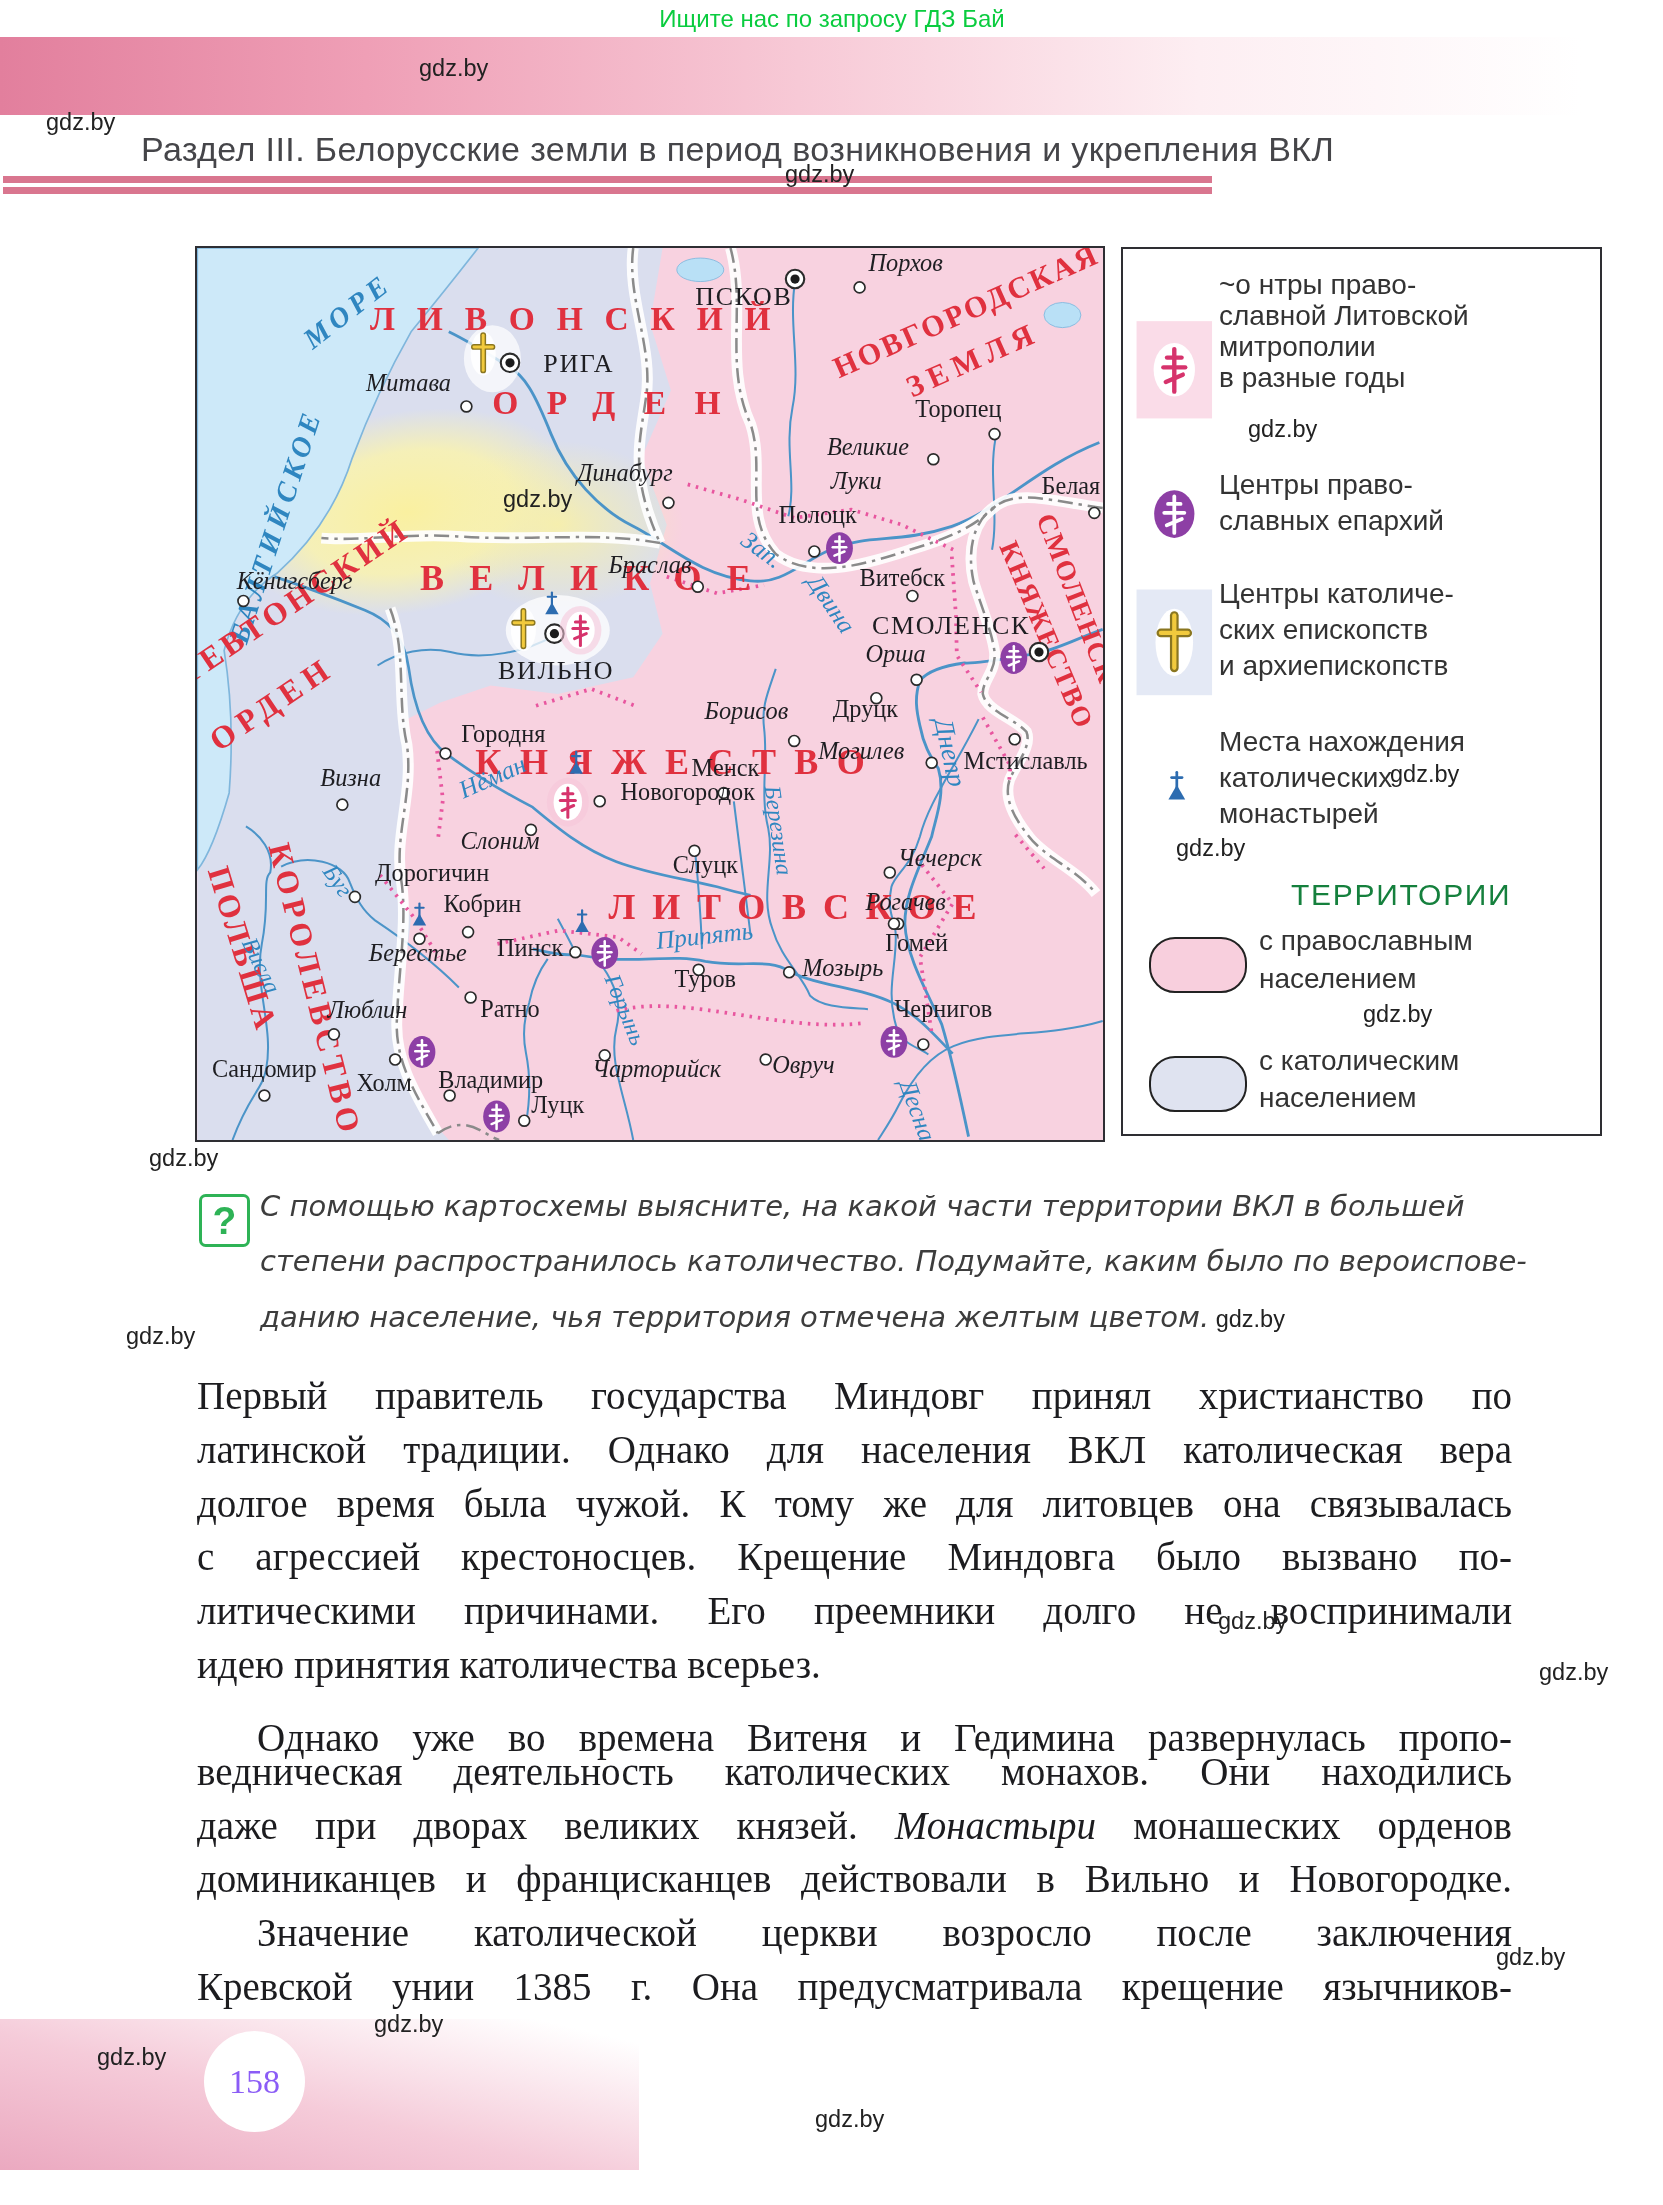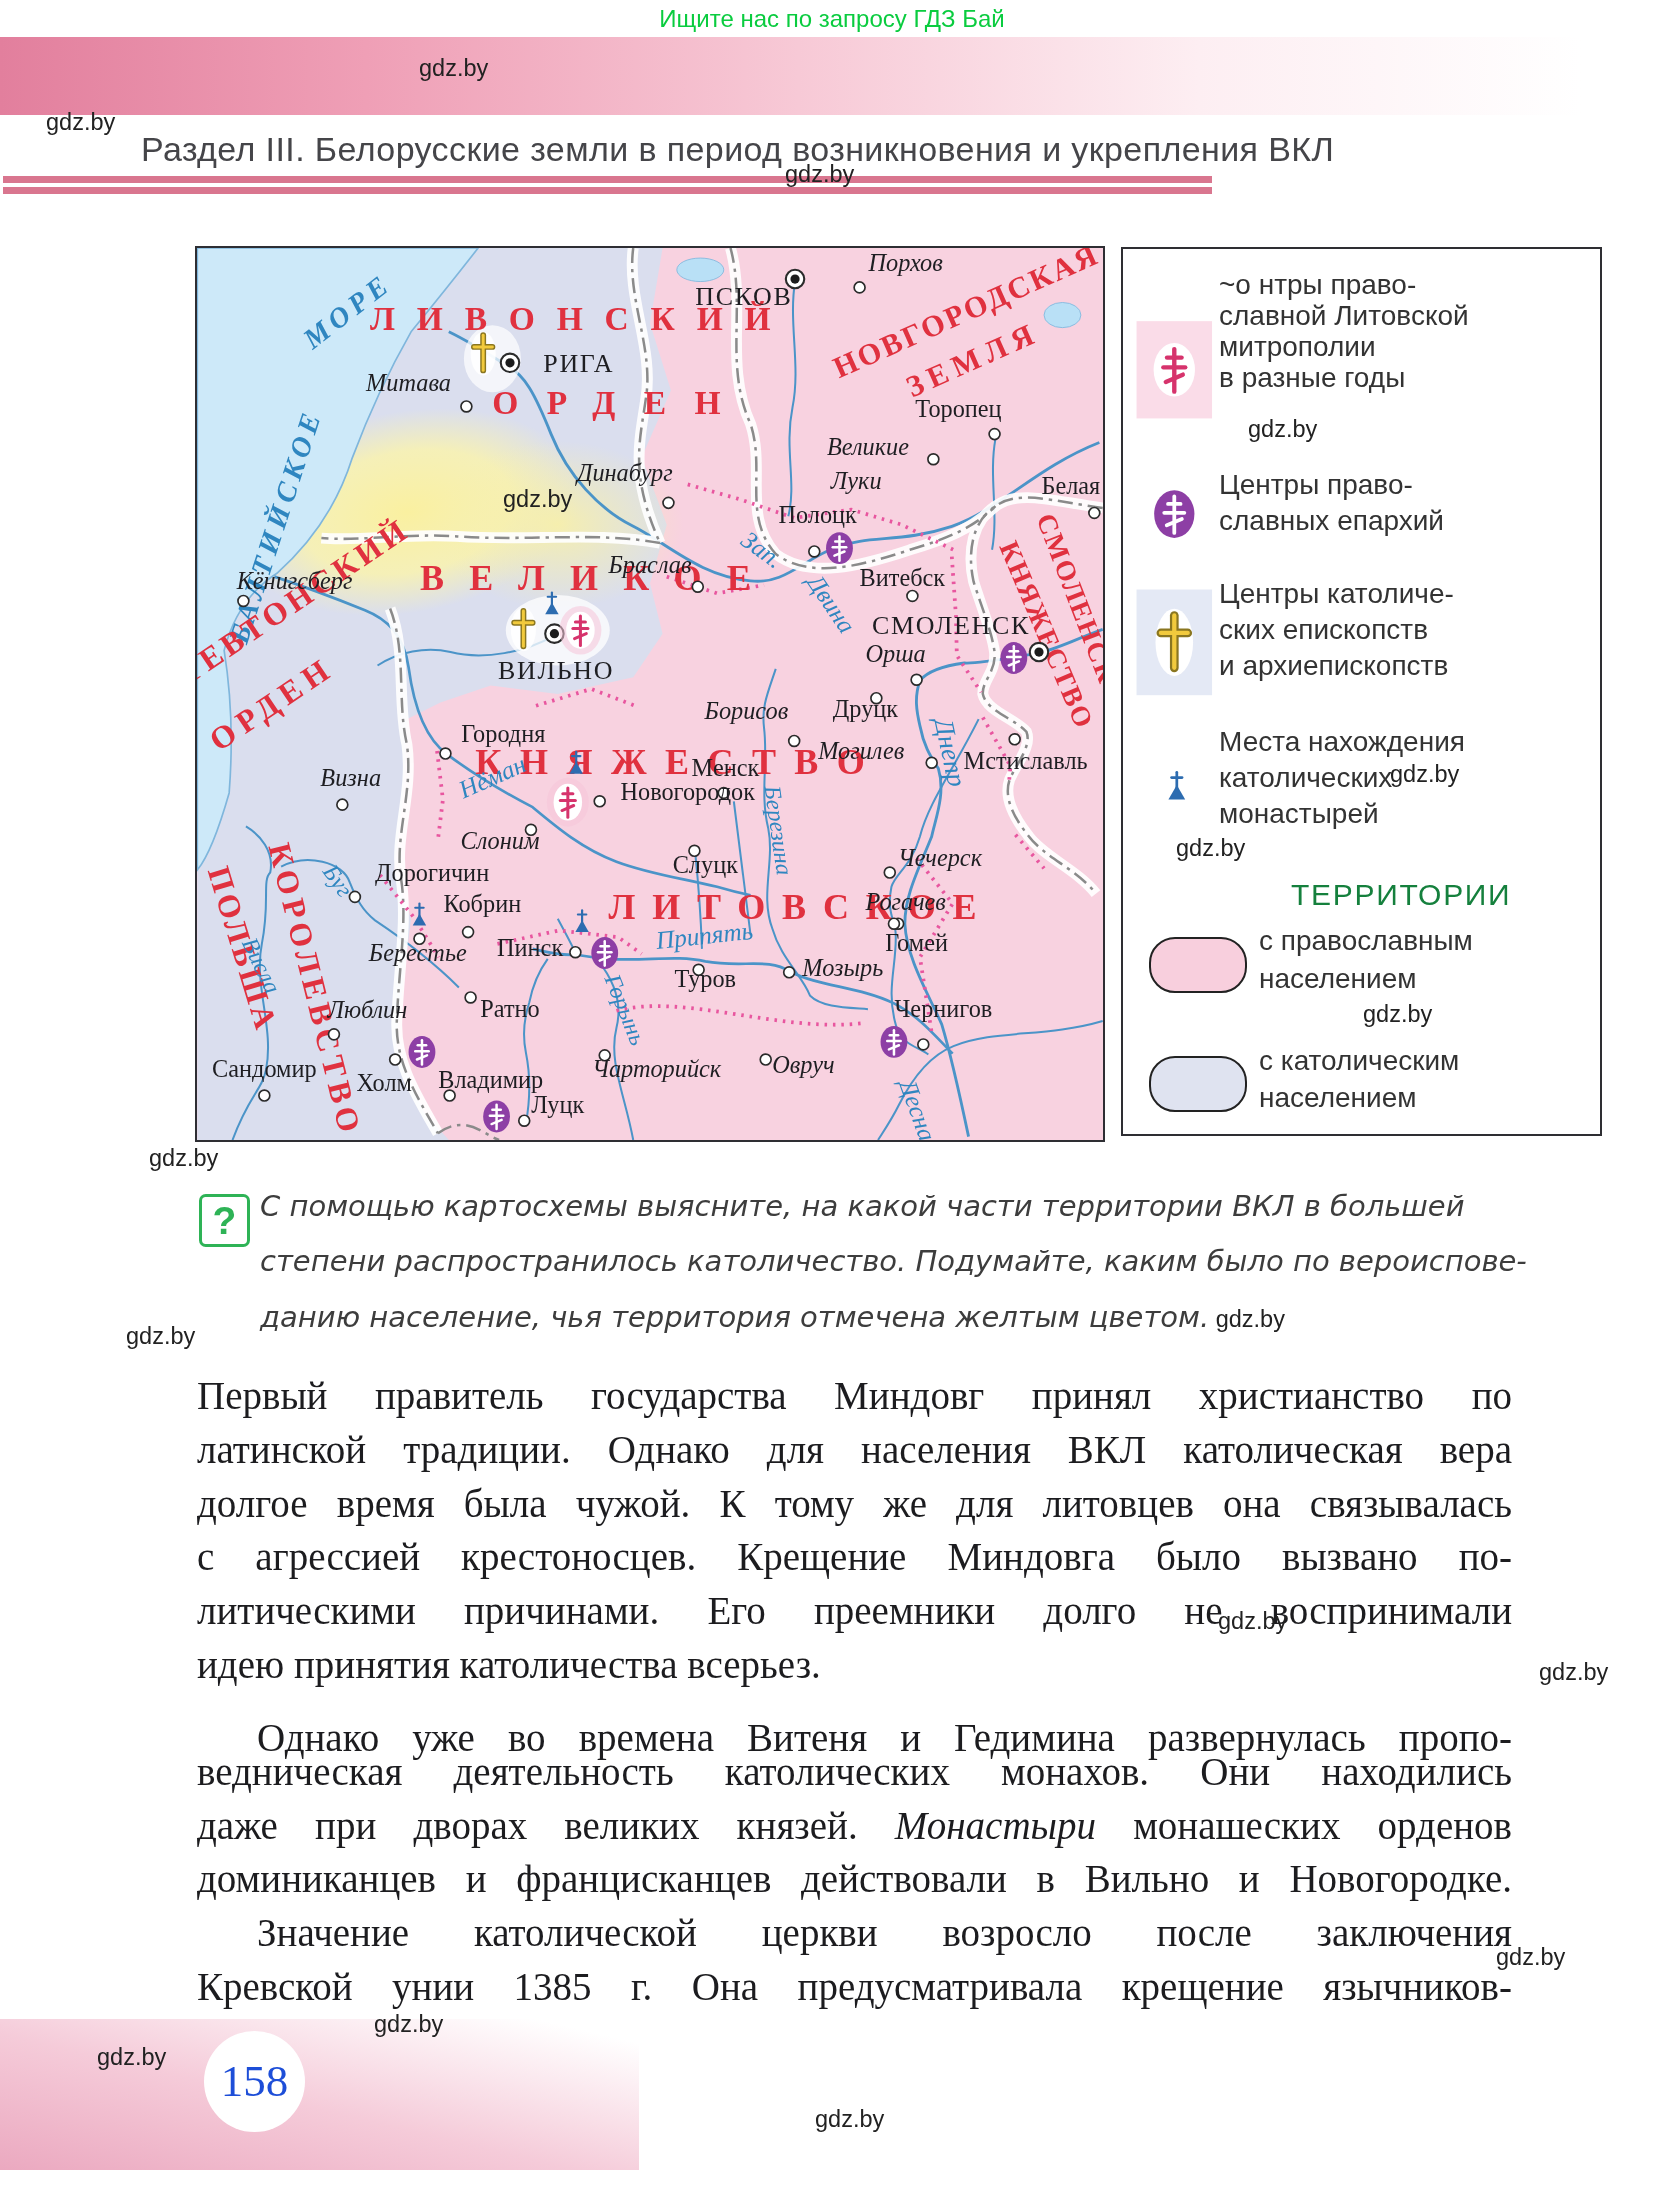--- a/index.html
+++ b/index.html
@@ -40,21 +40,21 @@
   
   .bline{position:absolute;left:197px;width:1315px;font-family:"Liberation Serif","DejaVu Serif",serif;
          font-size:39px;color:#1c1c1f;text-align:justify;text-align-last:justify;}
   .bline.noj{text-align:center;text-align-last:left;}
   .bline i{font-style:italic;}
 
   
   #footblock{top:2019px;left:0;width:639px;height:151px;
              background:linear-gradient(to top right,#eba9c0 0%,#f5cbd9 45%,#ffffff 92%);}
   #pagenum{top:2031px;left:204px;width:101px;height:101px;border-radius:50%;background:#fff;
-           text-align:center;line-height:101px;font-family:"Liberation Serif",serif;font-size:45px;color:#1d4ed8;}
+           text-align:center;line-height:101px;font-family:"Liberation Serif",serif;font-size:34px;color:#8b5cf6;}
   #publine{top:2069px;left:369px;width:922px;text-align:center;font-size:39px;color:#f0a6bb;letter-spacing:0.8px;}
   #links{top:2160px;left:0;width:1664px;text-align:center;font-size:28px;color:#2b50d8;}
 </style>
 </head>
 <body>
 
 <div id="page">
 
   <div class="abs" id="topline">Ищите нас по запросу ГДЗ Бай</div>
   <div class="abs" id="topbar"></div>

